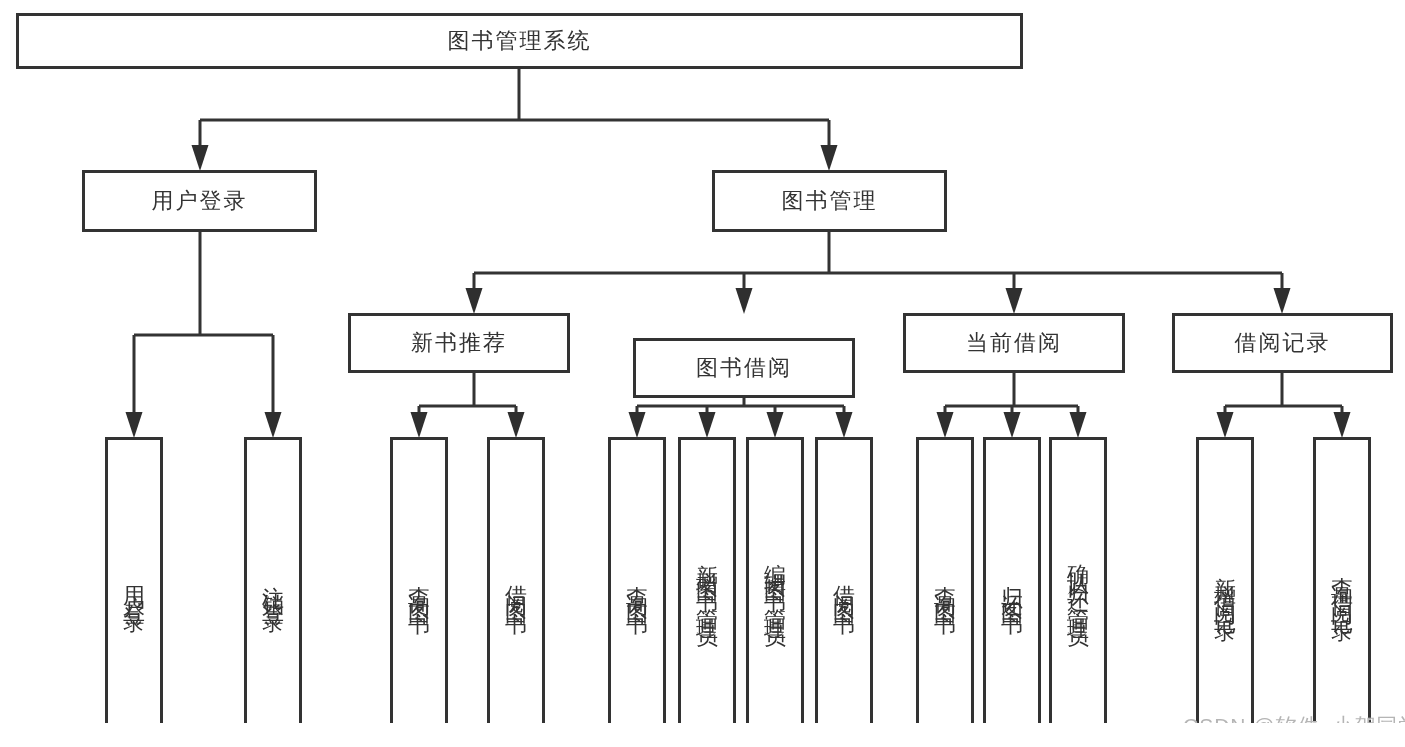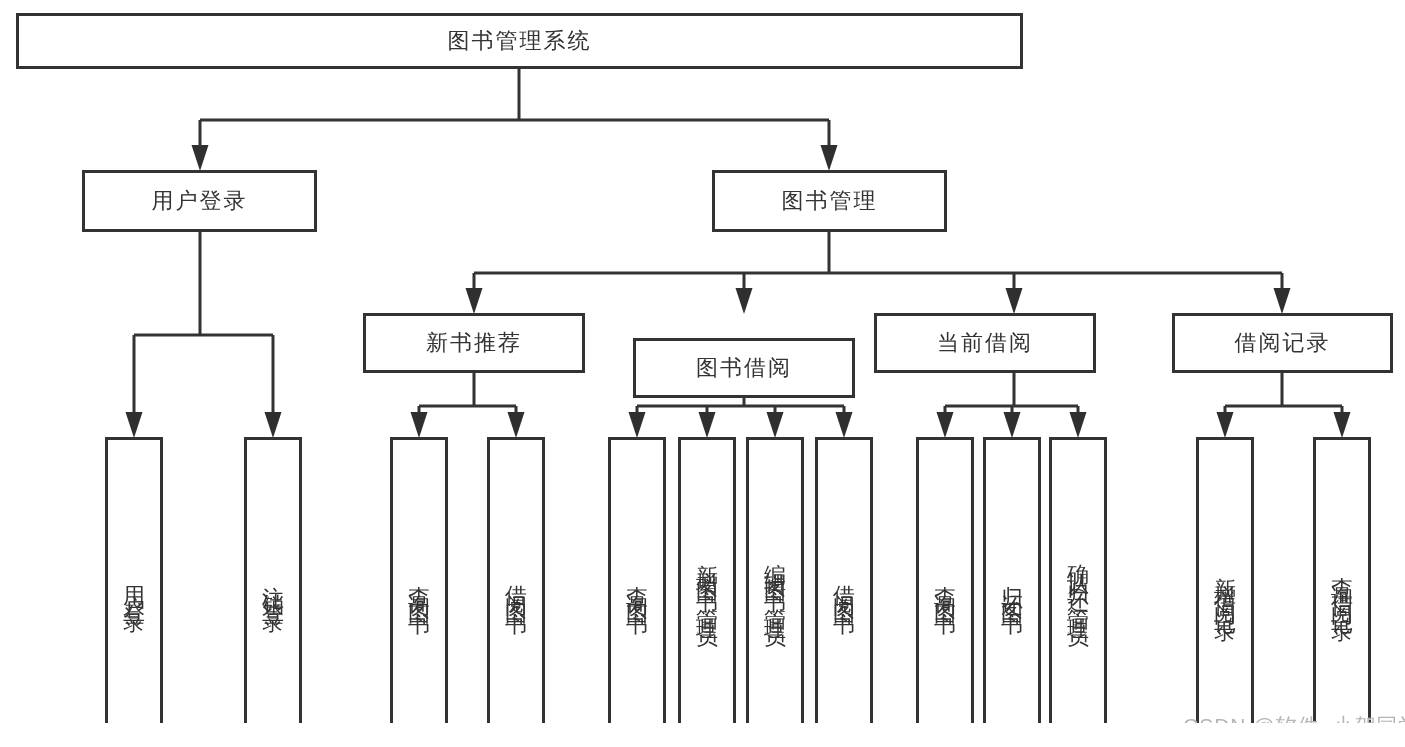--- a/index.html
+++ b/index.html
@@ -101,23 +101,23 @@
       <use href="#arr" x="1225" y="438"></use>
       <use href="#arr" x="1342" y="438"></use>
     </g>
   </svg>
 
   <div class="node hnode" style="left:16px; top:13px; width:1007px; height:56px;">图书管理系统</div>
 
   <div class="node hnode" style="left:82px; top:170px; width:235px; height:62px;">用户登录</div>
   <div class="node hnode" style="left:712px; top:170px; width:235px; height:62px;">图书管理</div>
 
-  <div class="node hnode" style="left:363px; top:313px; width:222px; height:60px;">新书推荐</div>
+  <div class="node hnode" style="left:348px; top:313px; width:222px; height:60px;">新书推荐</div>
   <div class="node hnode" style="left:633px; top:313px; width:222px; height:60px;margin-top:25px;">图书借阅</div>
-  <div class="node hnode" style="left:874px; top:313px; width:222px; height:60px;">当前借阅</div>
+  <div class="node hnode" style="left:903px; top:313px; width:222px; height:60px;">当前借阅</div>
   <div class="node hnode" style="left:1172px; top:313px; width:221px; height:60px;">借阅记录</div>
 
   <div class="node vnode" style="left:105px; top:437px;">用户登录</div>
   <div class="node vnode" style="left:244px; top:437px;">注销登录</div>
 
   <div class="node vnode" style="left:390px; top:437px;">查询图书</div>
   <div class="node vnode" style="left:487px; top:437px;">借阅图书</div>
 
   <div class="node vnode" style="left:608px; top:437px;">查询图书</div>
   <div class="node vnode" style="left:678px; top:437px;">新增图书（管理员）</div>

